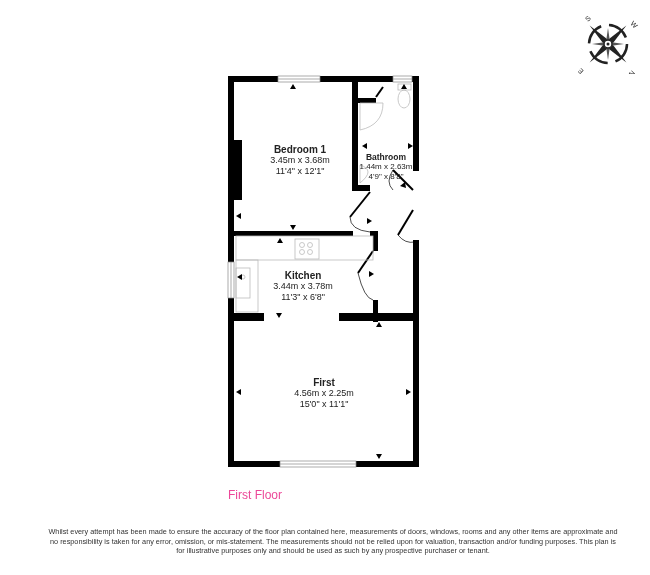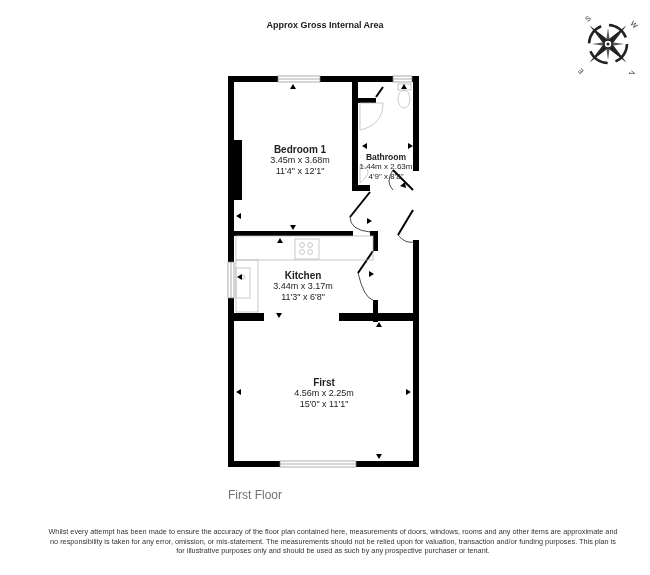--- a/index.html
+++ b/index.html
@@ -2,28 +2,27 @@
 <html><head>
 <meta charset="utf-8">
 <style>
   html, body { margin:0; padding:0; background:#ffffff; }
   body { width:650px; height:575px; position:relative; overflow:hidden; font-family:"Liberation Sans", sans-serif; color:#1a1a1a; }
   .header { position:absolute; left:0; top:20px; width:650px; text-align:center; font-weight:bold; font-size:9px; line-height:11px; }
   .compass { position:absolute; left:578px; top:14px; width:60px; height:60px; }
   .plan { position:absolute; left:0; top:0; width:650px; height:575px; }
   .label { position:absolute; text-align:center; font-size:9px; line-height:11px; color:#222; }
   .label .name { font-weight:bold; font-size:10px; }
-  .floor-label { position:absolute; left:228px; top:488px; font-size:12px; color:#737373; }
+  .floor-label { position:absolute; left:228px; top:488px; font-size:12px; color:#ec4899; }
   .disclaimer { position:absolute; left:48px; top:527px; width:570px; text-align:center; font-size:7.3px; line-height:9.5px; color:#333; }
 </style>
 </head>
 <body>
 
 <div class="header">
-  <div>Approx Gross Internal Area</div>
 </div>
 
 <div class="compass">
   <svg width="60" height="60" viewBox="0 0 60 60">
     <circle cx="30" cy="30" r="19" fill="none" stroke="#222" stroke-width="2.5" stroke-dasharray="22 8"></circle>
     <g transform="rotate(-45 30 30)">
       <polygon points="30,4 33,27 30,30 27,27" fill="#222"></polygon>
       <polygon points="30,56 33,33 30,30 27,33" fill="#222"></polygon>
       <polygon points="4,30 27,27 30,30 27,33" fill="#222"></polygon>
       <polygon points="56,30 33,27 30,30 33,33" fill="#222"></polygon>
@@ -155,21 +154,21 @@
 </div>
 
 <div class="label" style="left:357px; top:117px; width:58px; font-size:8px; line-height:10px;margin-top:35px;">
   <div class="name" style="font-size:8.5px;">Bathroom</div>
   <div>1.44m x 2.63m</div>
   <div>4'9" x 8'8"</div>
 </div>
 
 <div class="label" style="left:253px; top:270px; width:100px;">
   <div class="name">Kitchen</div>
-  <div>3.44m x 3.17m</div>
+  <div>3.44m x 3.78m</div>
   <div>11'3" x 6'8"</div>
 </div>
 
 <div class="label" style="left:274px; top:377px; width:100px;">
   <div class="name">First</div>
   <div>4.56m x 2.25m</div>
   <div>15'0" x 11'1"</div>
 </div>
 
 <div class="floor-label">First Floor</div>

